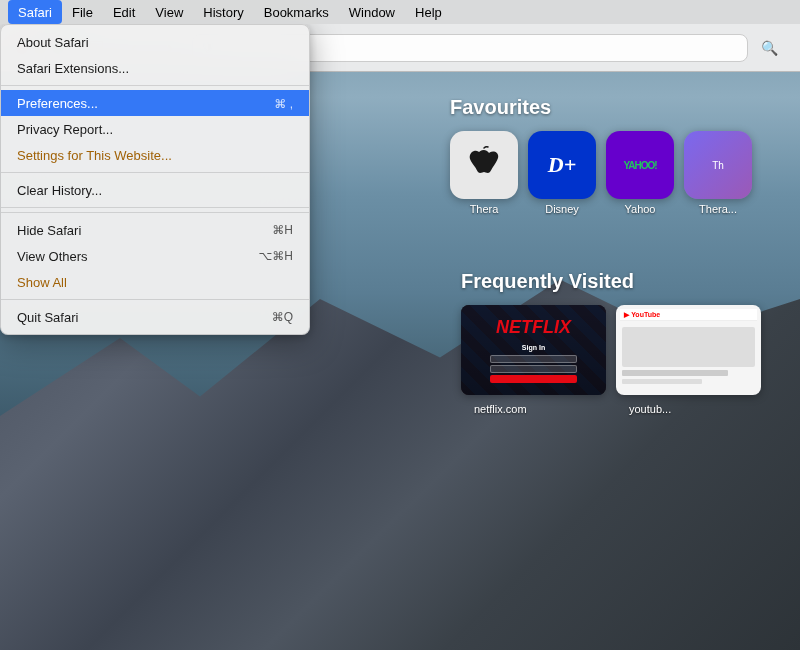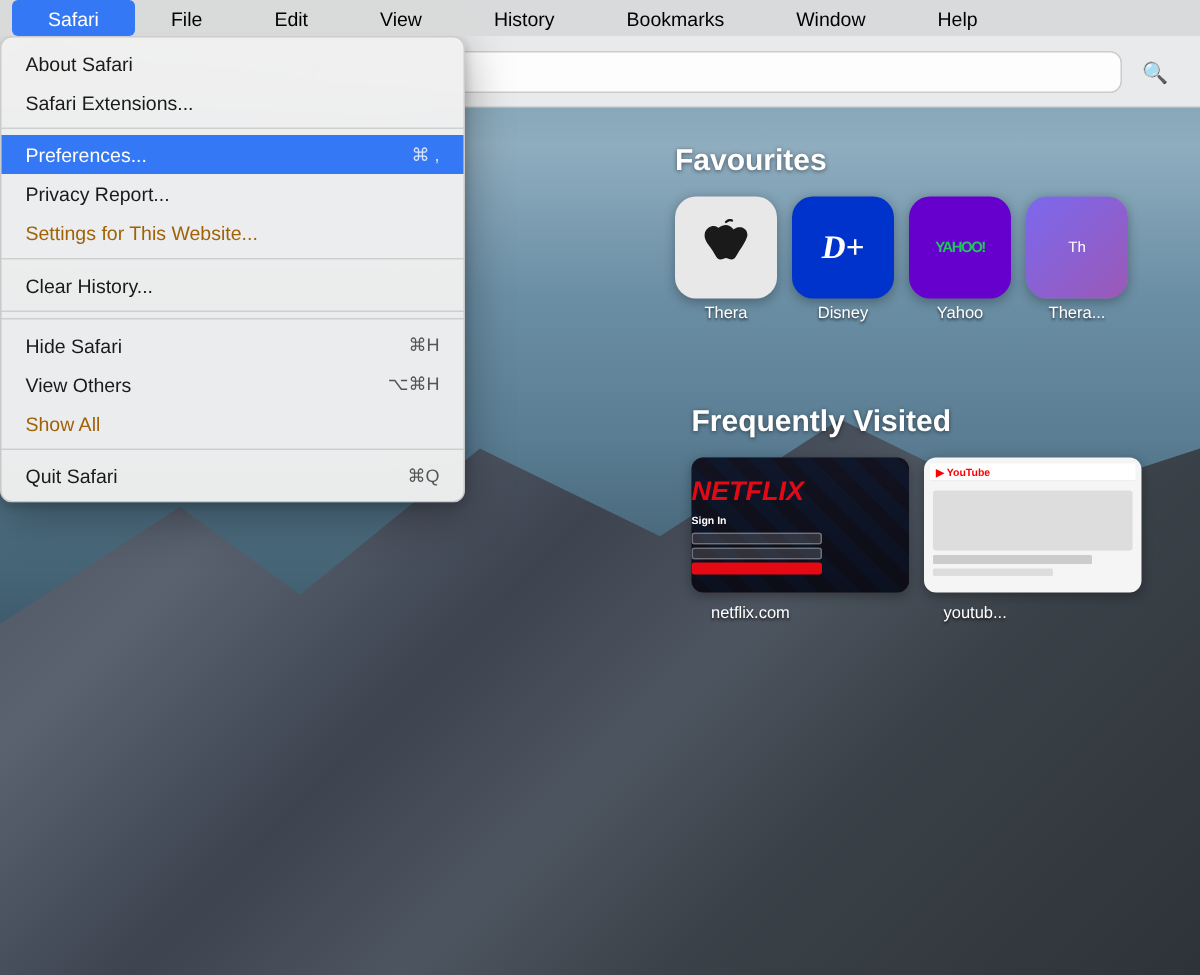--- a/index.html
+++ b/index.html
@@ -27,21 +27,21 @@
       background: rgba(220,220,220,0.97);
       display: flex;
       align-items: center;
       padding: 0 8px;
       gap: 0;
       z-index: 100;
       font-size: 13px;
     }
 
     .menu-item {
-      padding: 0 24px;
+      padding: 0 10px;
       height: 24px;
       display: flex;
       align-items: center;
       cursor: pointer;
       border-radius: 4px;
       font-size: 13px;
       color: #000;
     }
 
     .menu-item.active {
@@ -251,21 +251,21 @@
       height: 100%;
       background: 
         linear-gradient(rgba(0,0,0,0.3), rgba(0,0,0,0.5)),
         repeating-linear-gradient(
           45deg,
           #1a1a2e 0px, #1a1a2e 10px,
           #16213e 10px, #16213e 20px
         );
       display: flex;
       flex-direction: column;
-      align-items: flex-start;
+      align-items: center;
       justify-content: center;
       gap: 4px;
     }
 
     .netflix-logo {
       color: #e50914;
       font-size: 18px;
       font-weight: 900;
       font-style: italic;
     }
@@ -349,20 +349,21 @@
       padding: 5px 16px;
       font-size: 13px;
       color: #1a1a1a;
       cursor: pointer;
       min-height: 26px;
     }
 
     .dropdown-item.highlighted {
       background: #3478f6;
       color: white;
+      align-items: flex-end;
     }
 
     .dropdown-item.disabled {
       color: #a16207;
       cursor: default;
     }
 
     .shortcut {
       font-size: 12px;
       color: #555;

